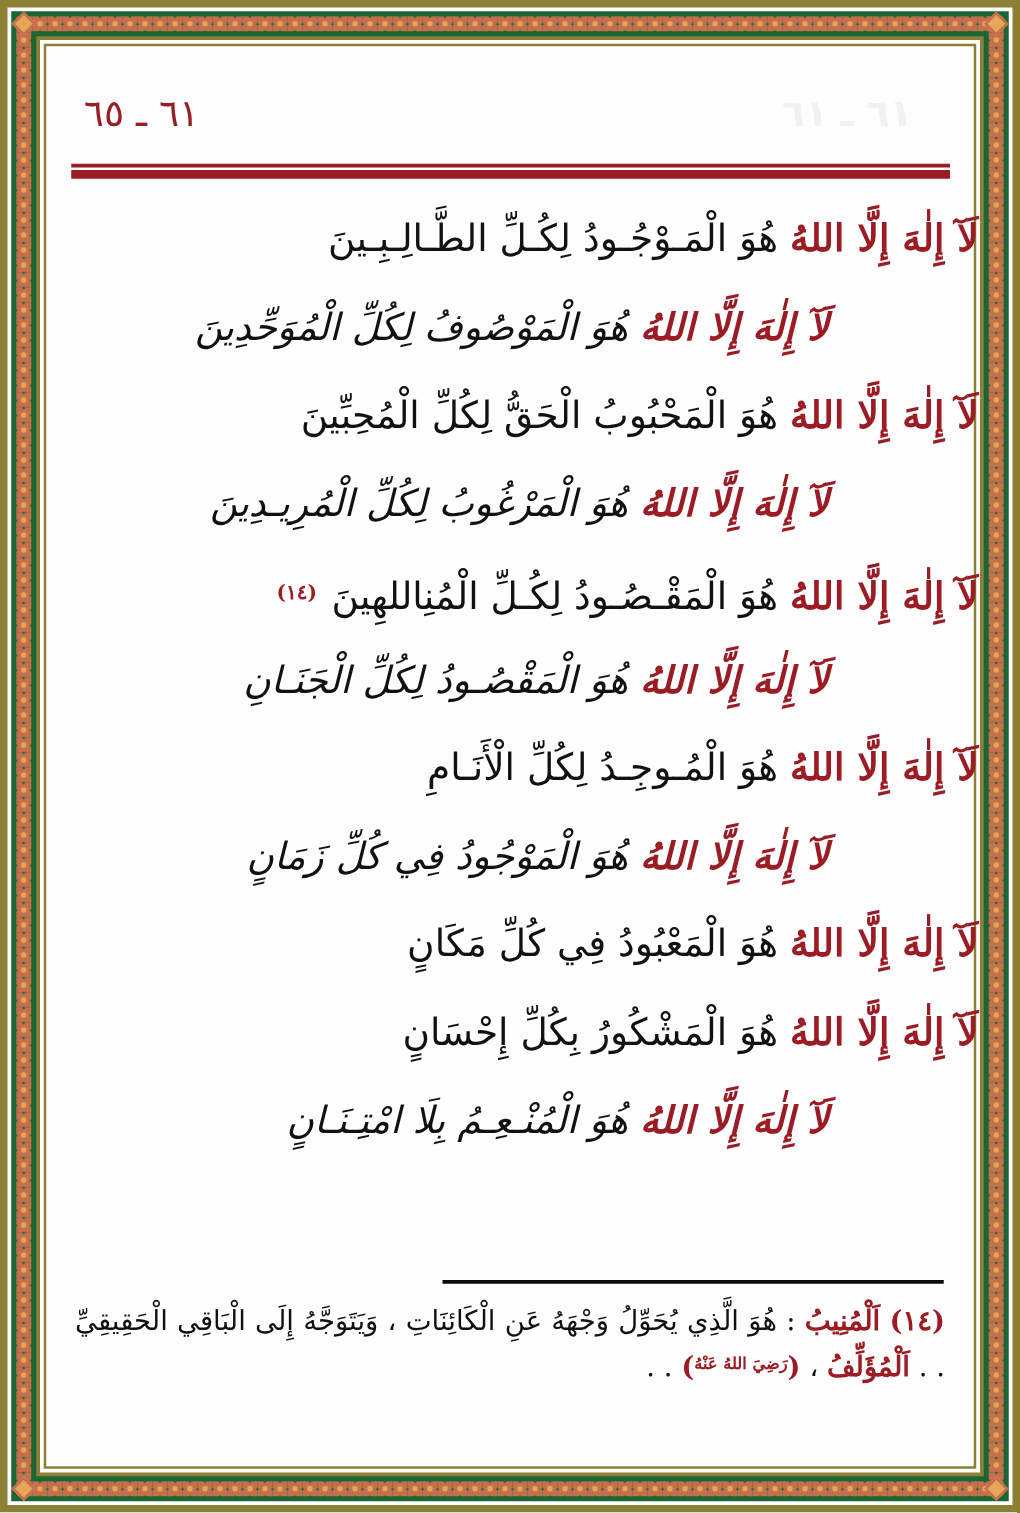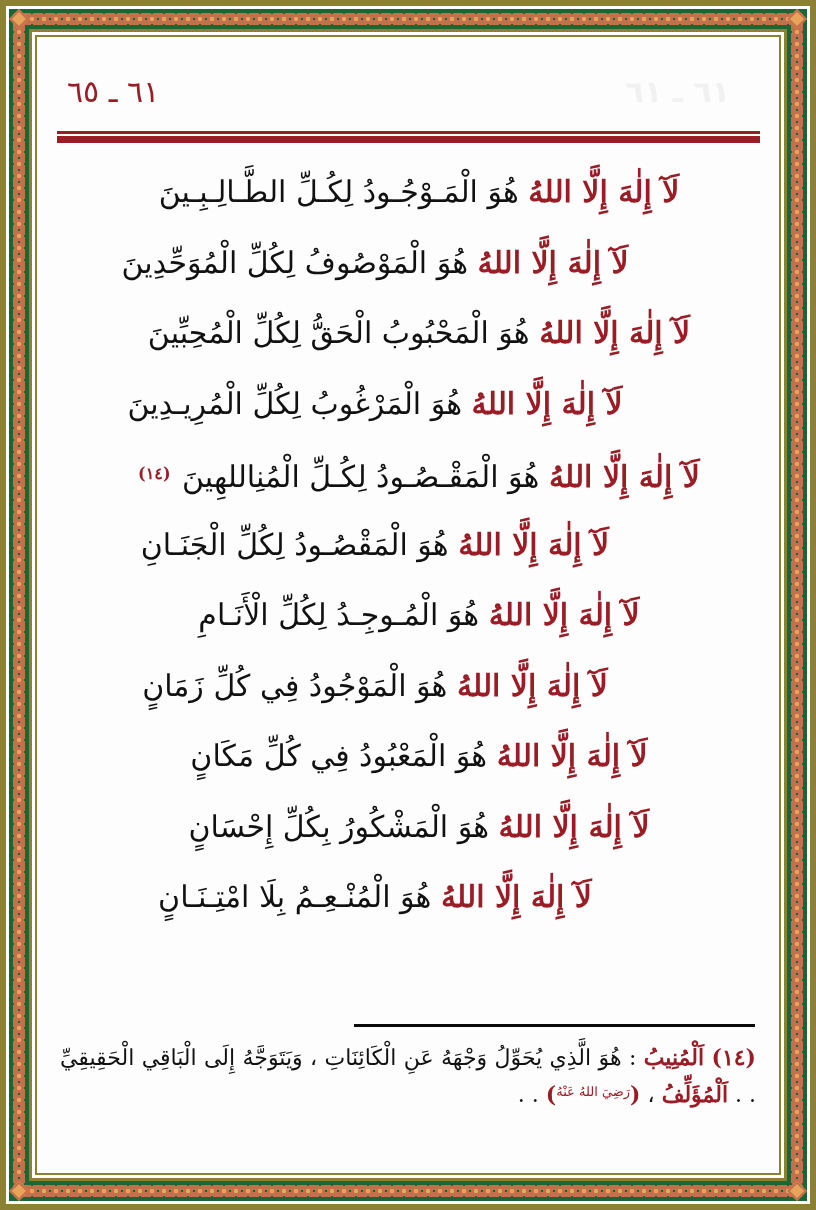--- a/index.html
+++ b/index.html
@@ -143,23 +143,23 @@
       left: 55px; right: 33px;
       top: 160px;
       direction: rtl;
     }
     .line {
       height: 70.5px;
       line-height: 64px;
       font-size: 30px;
       color: #111111;
       white-space: nowrap;
-      text-align: center;
-    }
-    .line.indent { padding-right: 88px; }
+      text-align: right;
+    }
+    .line.indent { padding-right: 120px; font-style: italic; }
     .line .shahada {
       color: #9b1c24;
       font-weight: bold;
     }
     .line .fn-marker {
       color: #9b1c24;
       font-size: 16px;
       font-weight: bold;
       vertical-align: 8px;
       margin-right: 2px;
@@ -184,21 +184,21 @@
     }
     .footnote .fn-num,
     .footnote .fn-term,
     .footnote .fn-author,
     .footnote .fn-honorific {
       color: #9b1c24;
       font-weight: bold;
     }
     .footnote .fn-honorific {
       font-size: 13px;
-      font-weight: normal;
+      font-weight: bold;
       vertical-align: 6px;
     }
   </style>
 </head>
 <body>
 
 <div class="frame-outer"></div>
 <div class="frame-gap1"></div>
 <div class="frame-green"></div>
 <div class="braid braid-top"></div>

